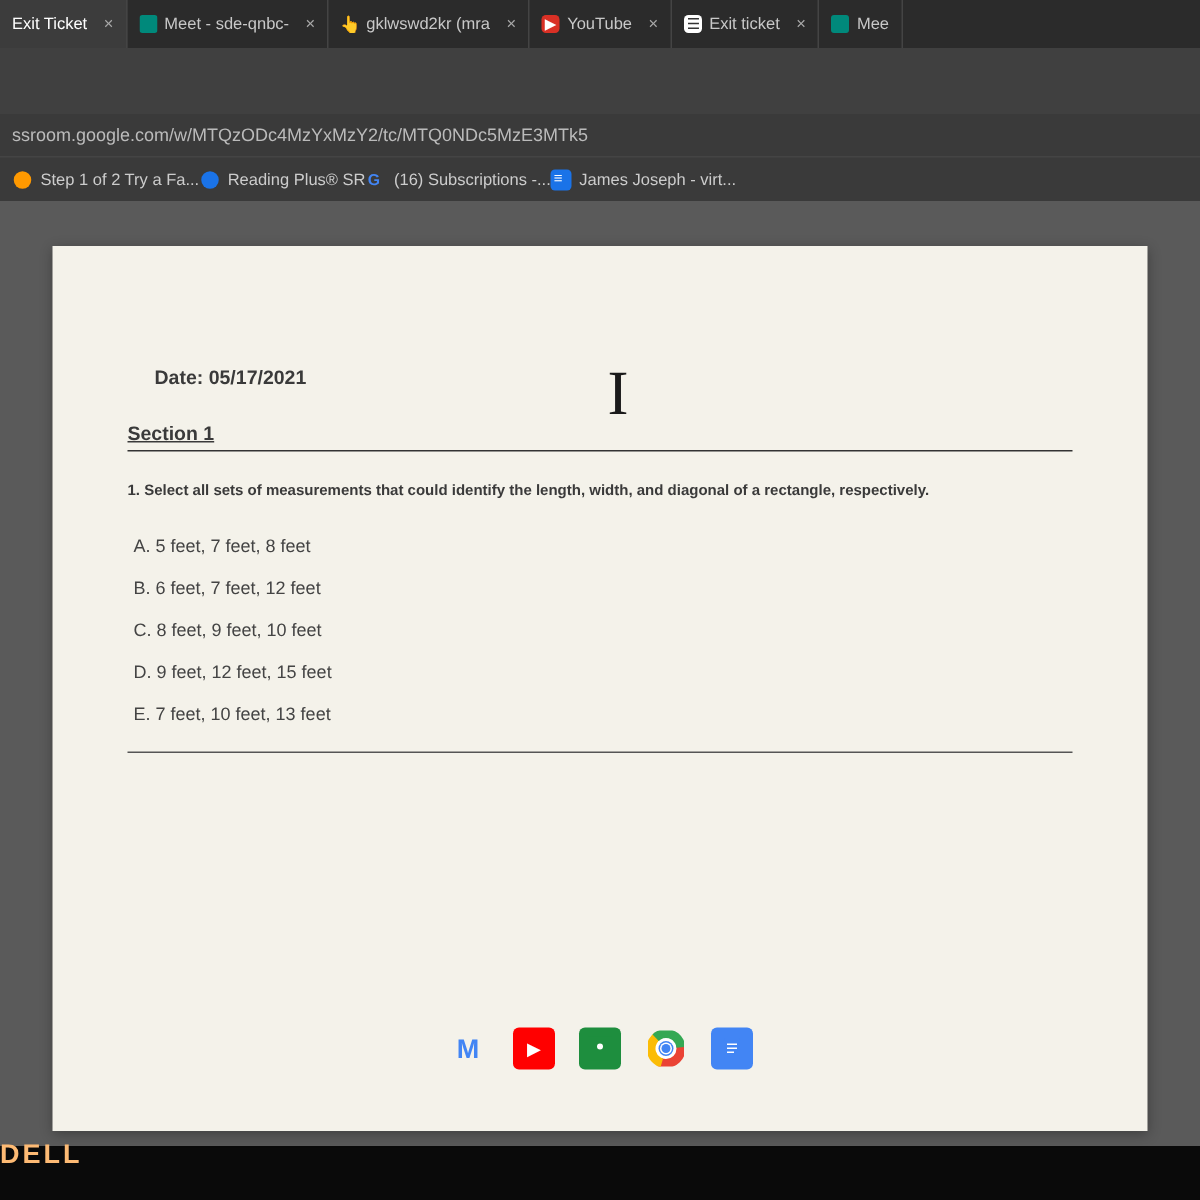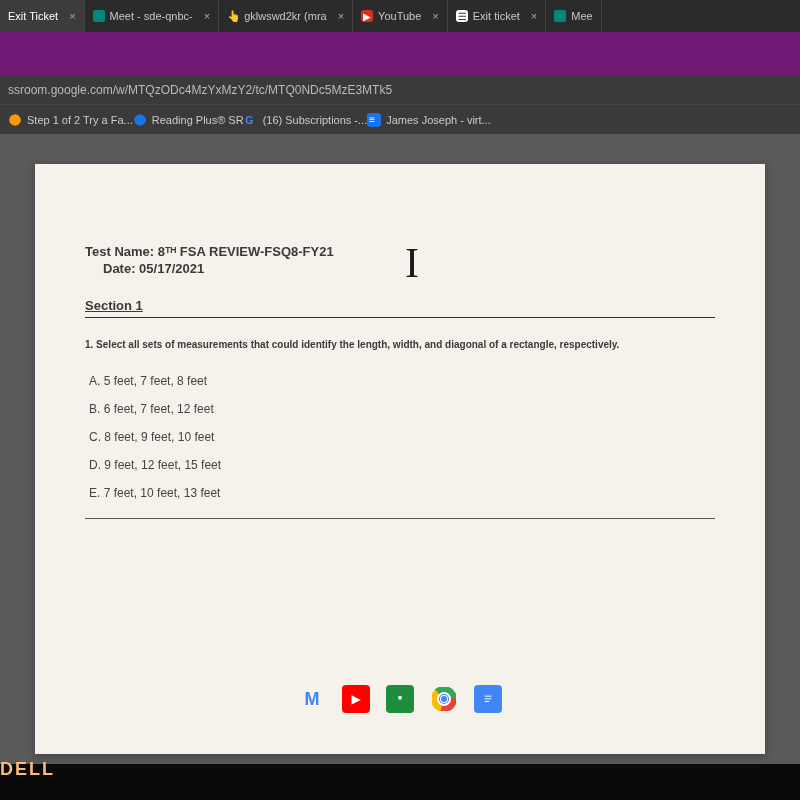--- a/index.html
+++ b/index.html
@@ -10,21 +10,21 @@
       height: 800px;
       overflow: hidden;
       position: relative;
     }
     .screen {
       position: absolute;
       top: 0;
       left: 0;
       right: 0;
       height: 720px;
-      background: #701a75;
+      background: #404040;
     }
     .tab-bar {
       display: flex;
       background: #2b2b2b;
       height: 32px;
       align-items: center;
       overflow: hidden;
     }
     .tab {
       display: flex;
@@ -214,21 +214,20 @@
     </div>
     <div class="bookmark">
       <span class="bookmark-icon icon-blue">≡</span>
       <span>James Joseph - virt...</span>
     </div>
   </div>
 
   <div class="content-area">
     <div class="document">
       <div class="cursor-i">I</div>
-      <div class="test-header">Test Name: 8ᵀᴴ FSA REVIEW-FSQ8-FY21</div>
       <div class="test-date">Date: 05/17/2021</div>
       <div class="section-title">Section 1</div>
       <hr class="section-rule">
       <div class="question">1.  Select all sets of measurements that could identify the length, width, and diagonal of a rectangle, respectively.</div>
       <div class="answers">
         <div class="answer">A. 5 feet, 7 feet, 8 feet</div>
         <div class="answer">B. 6 feet, 7 feet, 12 feet</div>
         <div class="answer">C. 8 feet, 9 feet, 10 feet</div>
         <div class="answer">D. 9 feet, 12 feet, 15 feet</div>
         <div class="answer">E. 7 feet, 10 feet, 13 feet</div>

